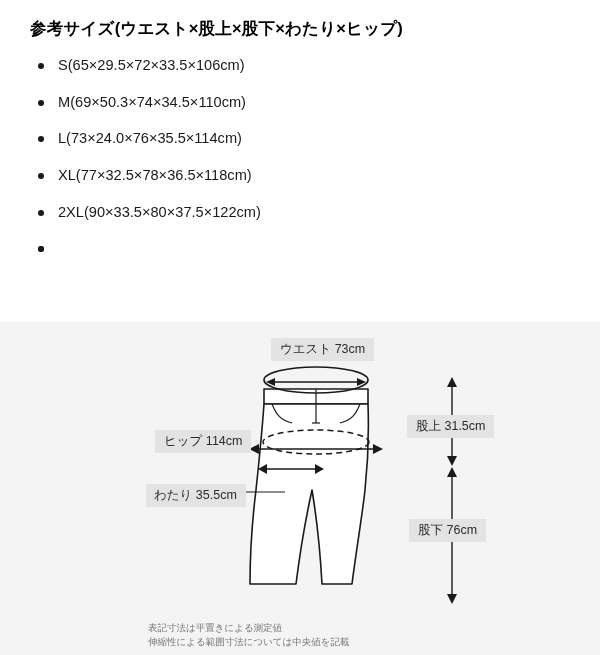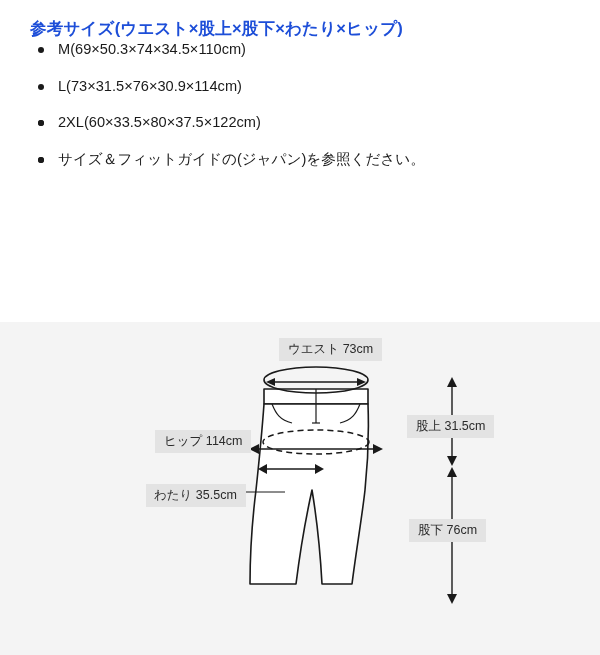--- a/index.html
+++ b/index.html
@@ -22,22 +22,22 @@
   }
 
   
   .text-section {
     padding: 18px 30px 0 30px;
   }
   .heading {
     font-size: 16.5px;
     font-weight: bold;
     letter-spacing: 0.2px;
-    margin: 0 0 0 0;
-    color: #1d4ed8;
+    margin: 0 0 16px 0;
+    color: #000000;
   }
   ul.size-list {
     list-style: none;
     margin: 0;
     padding: 0;
   }
   ul.size-list li {
     position: relative;
     padding-left: 28px;
     font-size: 14.6px;
@@ -71,21 +71,21 @@
   }
   .label {
     position: absolute;
     background: #e3e3e3;
     color: #2b2b2b;
     font-size: 12.5px;
     padding: 5px 9px;
     white-space: nowrap;
     line-height: 1;
   }
-  .label-waist  { left: 271px; top: 338px; margin-left: 8px; }
+  .label-waist  { left: 271px; top: 338px; }
   .label-hip    { left: 155px; top: 430px; }
   .label-watari { left: 146px; top: 484px; padding-left: 8px; }
   .label-rise   { left: 407px; top: 415px; text-align: center; }
   .label-inseam { left: 409px; top: 519px; }
 
   .footnote {
     position: absolute;
     left: 148px;
     bottom: 6px;
     font-size: 9.5px;
@@ -99,26 +99,27 @@
   }
 </style>
 </head>
 <body>
 
 <div class="page">
 
   <div class="text-section">
     <h1 class="heading">参考サイズ(ウエスト×股上×股下×わたり×ヒップ)</h1>
     <ul class="size-list">
+      <li><span class="bullet"></span><span>S(65×29.5×72×33.5×106cm)</span></li>
       <li><span class="bullet"></span><span>M(69×50.3×74×34.5×110cm)</span></li>
-      <li><span class="bullet"></span><span>L(73×31.5×76×30.9×114cm)</span></li>
+      <li><span class="bullet"></span><span>L(73×24.0×76×35.5×114cm)</span></li>
+      <li><span class="bullet"></span><span>XL(77×32.5×78×36.5×118cm)</span></li>
+      <li><span class="bullet"></span><span>2XL(90×33.5×80×37.5×122cm)</span></li>
       <li><span class="bullet"></span></li>
-      <li><span class="bullet"></span><span>2XL(60×33.5×80×37.5×122cm)</span></li>
       <li><span class="bullet"></span></li>
-      <li><span class="bullet"></span><span>サイズ＆フィットガイドの(ジャパン)を参照ください。</span></li>
     </ul>
   </div>
 
   <div class="diagram">
     <div class="diagram-inner">
 
       <svg class="pants-svg" width="600" height="333" viewBox="0 0 600 333">
 
         <g stroke="#1a1a1a" stroke-width="1.6" fill="#ffffff" stroke-linejoin="round">
 
@@ -176,16 +177,20 @@
           <polygon points="452,282 447,272 457,272" fill="#1a1a1a" stroke="none"></polygon>
         </g>
       </svg>
 
       <div class="label label-waist" style="left:271px; top:16px;">ウエスト 73cm</div>
       <div class="label label-hip" style="left:155px; top:108px;text-align:center;">ヒップ 114cm</div>
       <div class="label label-watari" style="left:146px; top:162px;">わたり 35.5cm</div>
       <div class="label label-rise" style="left:407px; top:93px;">股上 31.5cm</div>
       <div class="label label-inseam" style="left:409px; top:197px;">股下 76cm</div>
 
+      <div class="footnote">
+        <div>表記寸法は平置きによる測定値</div>
+        <div>伸縮性による範囲寸法については中央値を記載</div>
+      </div>
 
     </div>
   </div>
 </div>
 
 </body></html>

